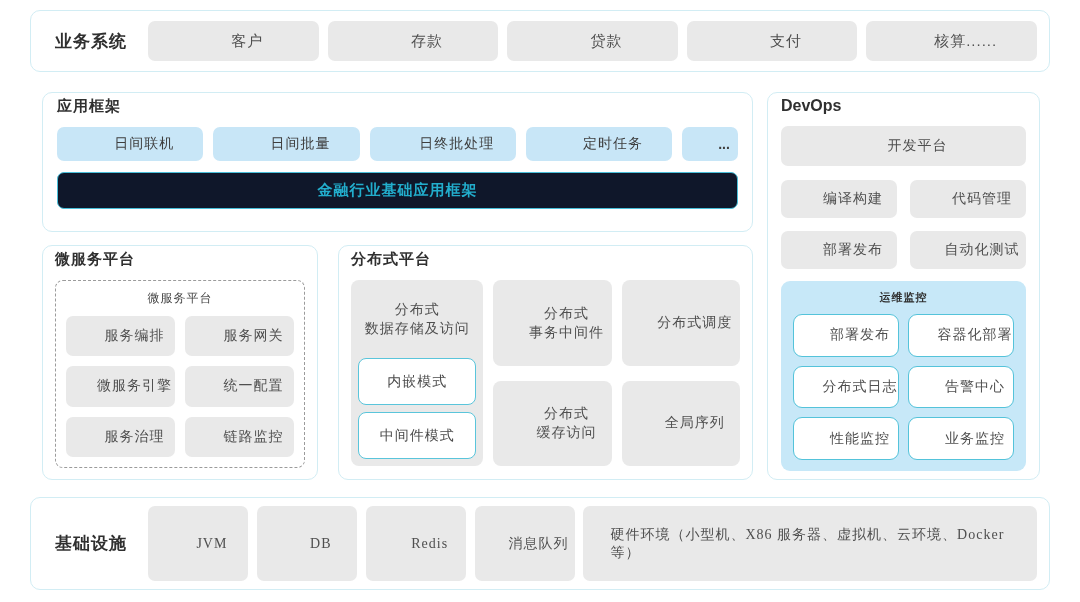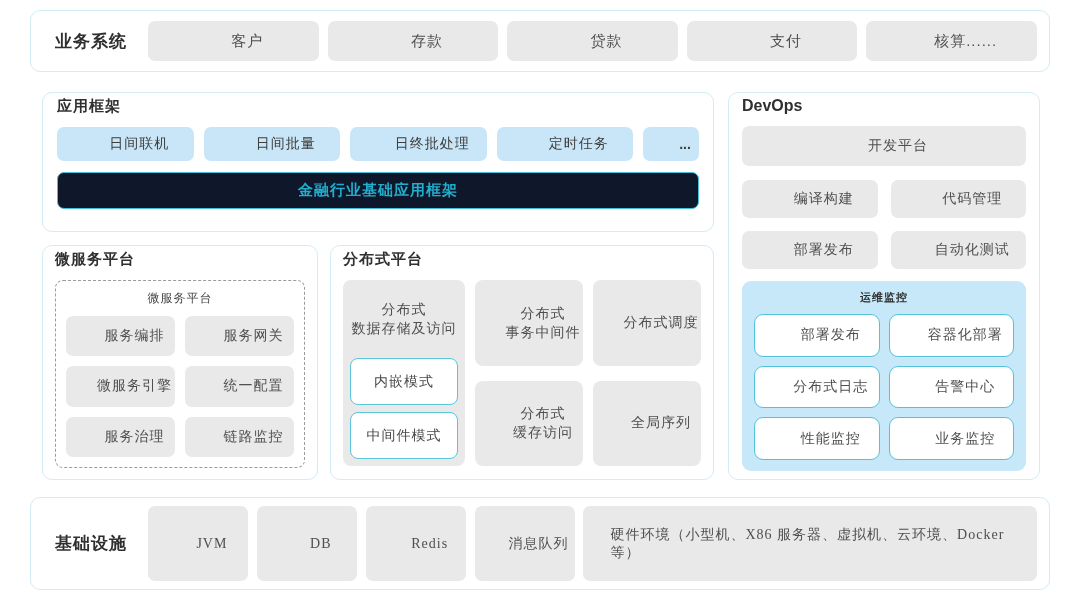--- a/index.html
+++ b/index.html
@@ -48,42 +48,42 @@
   .module-row { display: flex; gap: 10px; margin-bottom: 11px; }
   .module-row .chip { flex: 1; height: 34px; }
   .module-row .chip.dots { flex: 0 0 56px; font-weight: bold; letter-spacing: 0; }
   .base-framework {
     height: 37px; border: 1px solid #49bfd9; border-radius: 7px;
     display: flex; align-items: center; justify-content: center;
     color: #22adcc; font-weight: bold; font-size: 15px; background: #0f172a;
     letter-spacing: 1px;
   }
 
-  .bottom-row { flex: 1; display: flex; gap: 12px; min-height: 0; }
+  .bottom-row { flex: 1; display: flex; gap: 20px; min-height: 0; }
 
   .microservice { width: 276px; flex: none; padding: 1px 12px 11px 12px; display: flex; flex-direction: column; }
   .dashed-box { flex: 1; border: 1px dashed #9b9b9b; border-radius: 8px; padding: 4px 10px 10px 10px; display: flex; flex-direction: column; min-height: 0; }
   .dashed-title { text-align: center; font-size: 12px; color: #444; padding: 5px 0 9px 0; letter-spacing: 1px; }
   .ms-grid { flex: 1; display: grid; grid-template-columns: 1fr 1fr; gap: 10px; }
   .ms-grid .chip { height: auto; }
 
   .distributed { flex: 1; padding: 1px 12px 13px 12px; display: flex; flex-direction: column; min-width: 0; }
   .dist-grid { flex: 1; display: flex; gap: 10px; min-height: 0; }
   .dist-storage { flex: 1; background: #e9e9e9; border-radius: 8px; padding: 7px; display: flex; flex-direction: column; }
   .storage-label { flex: 1; display: flex; align-items: center; justify-content: center; font-size: 14px; color: #4f4f4f; letter-spacing: 1px; }
   .mode-box {
     height: 47px; flex: none; background: #fff; border: 1px solid #5ac5db; border-radius: 8px;
     display: flex; align-items: center; justify-content: center; font-size: 14px; margin-top: 7px;
     letter-spacing: 1px;
   }
   .dist-col { flex: 1; display: flex; flex-direction: column; gap: 15px; }
   .dist-col .chip { flex: 1; border-radius: 8px; }
 
   
-  .devops { width: 312px; flex: none; padding: 1px 13px 8px 13px; display: flex; flex-direction: column; }
+  .devops { width: 273px; flex: none; padding: 1px 13px 8px 13px; display: flex; flex-direction: column; }
   .devops .sec-title { font-size: 16px; letter-spacing: 0; }
   .dev-platform { height: 40px; flex: none; margin-bottom: 14px; }
   .dev-grid { display: grid; grid-template-columns: 1fr 1fr; gap: 13px; margin-bottom: 12px; }
   .dev-grid .chip { height: 38px; }
   .monitor { flex: 1; background: #c7e8f8; border-radius: 9px; padding: 3px 12px 11px 12px; display: flex; flex-direction: column; min-height: 0; }
   .monitor-title { text-align: center; font-weight: bold; font-size: 11px; color: #2f2f2f; padding: 6px 0 9px 0; letter-spacing: 1px; }
   .monitor-grid { flex: 1; display: grid; grid-template-columns: 1fr 1fr; gap: 9px; }
   .monitor-grid .chip { background: #ffffff; border: 1px solid #54c3da; border-radius: 9px; height: auto; }
 
   

